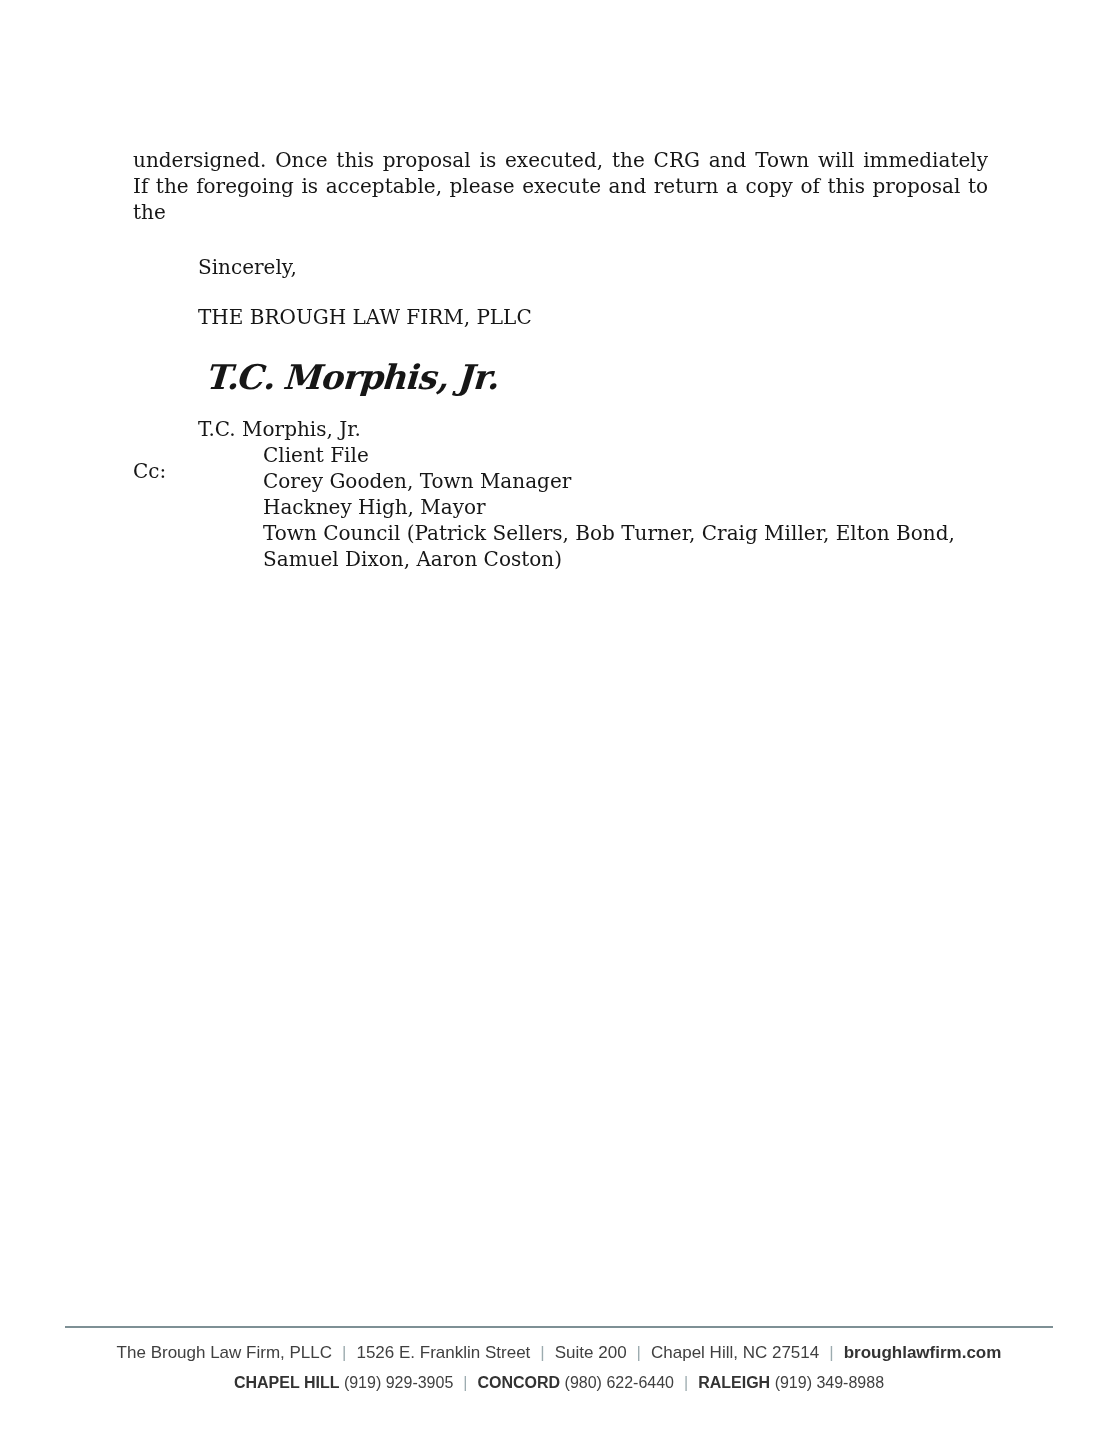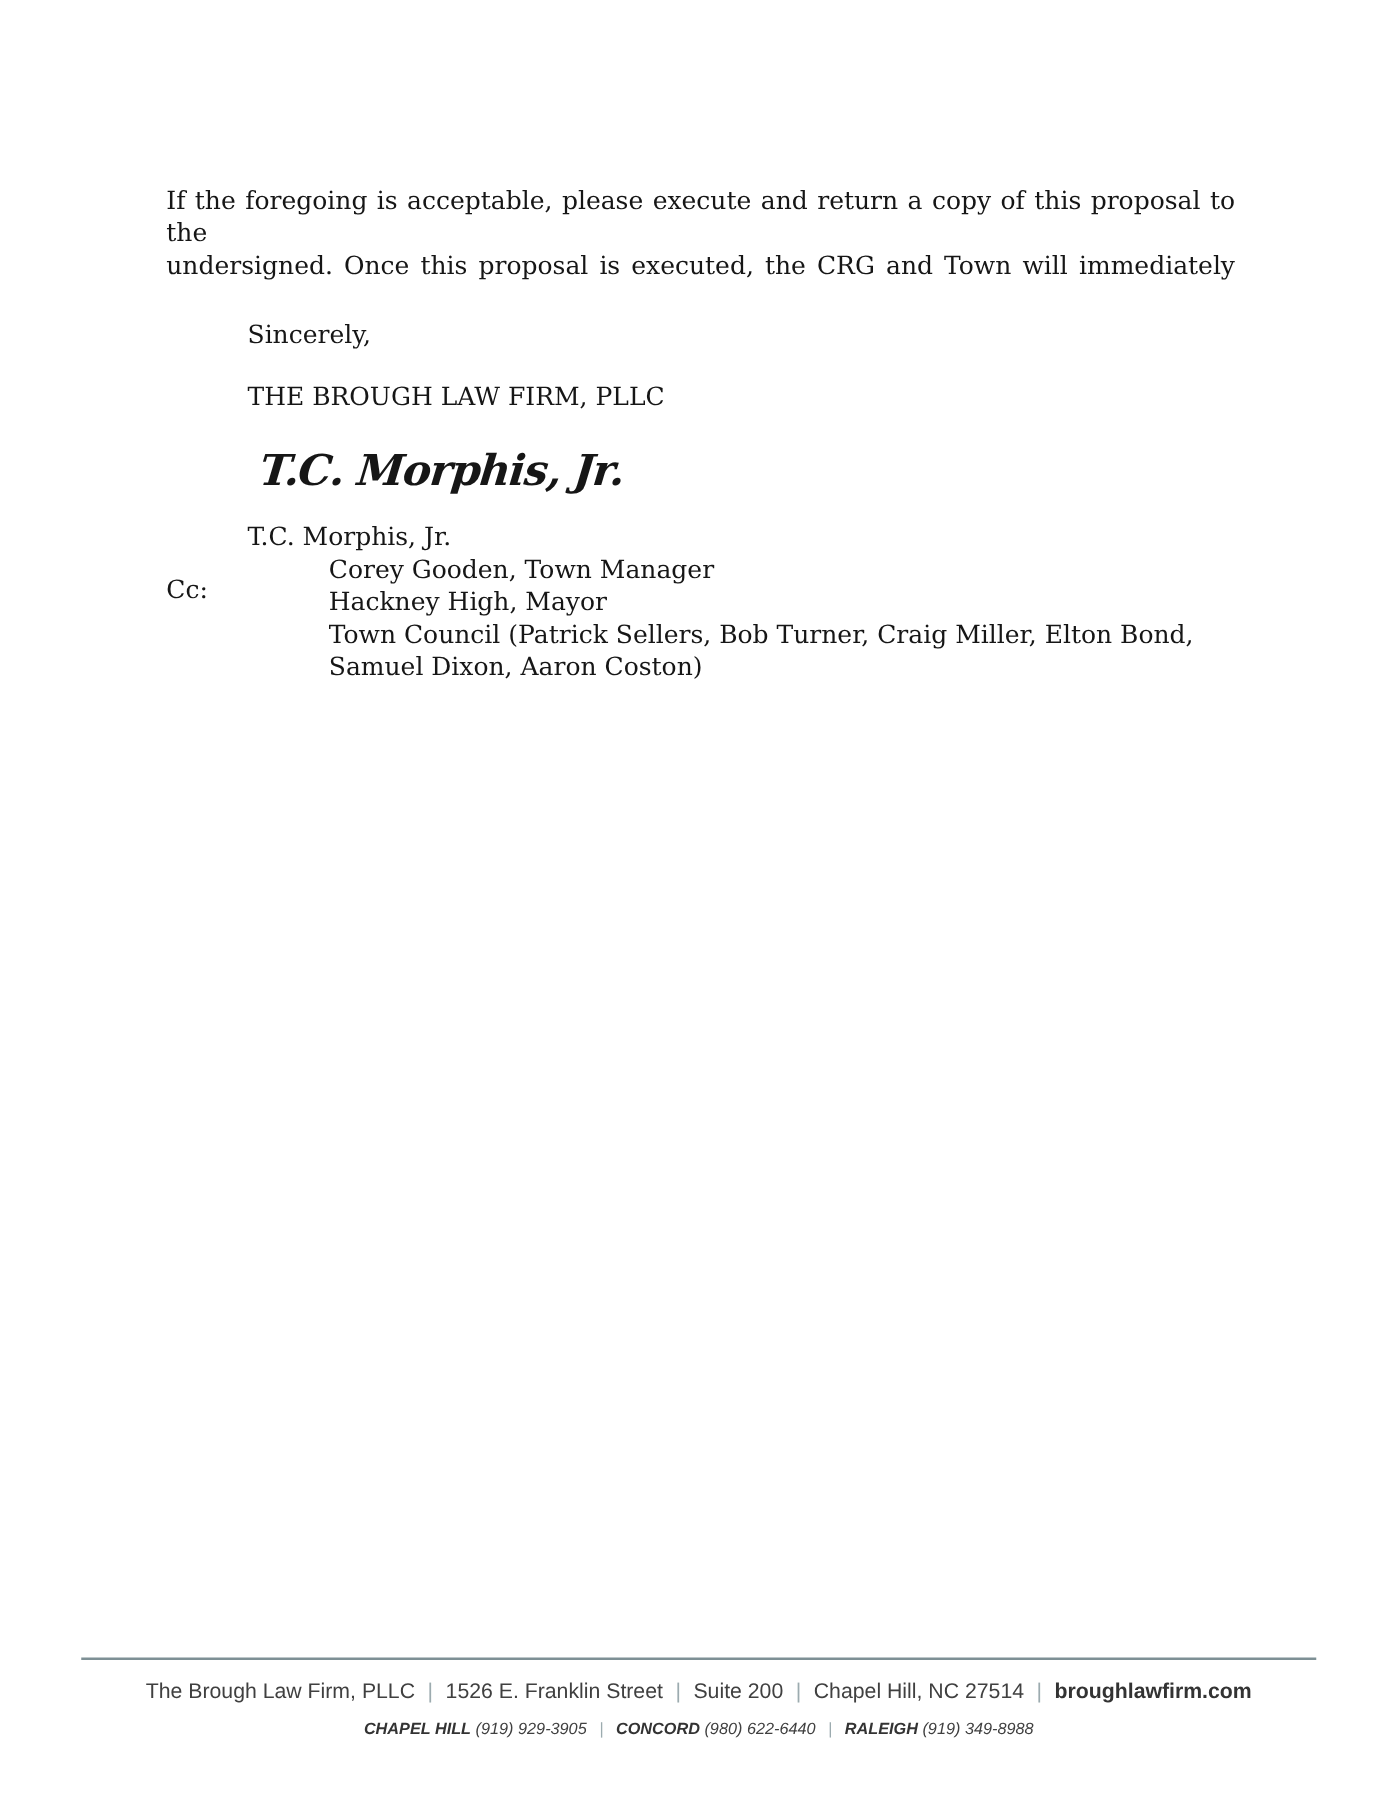--- a/index.html
+++ b/index.html
@@ -50,49 +50,50 @@
     font-family: "Liberation Sans", "DejaVu Sans", sans-serif;
     color: #404040;
     text-align: center;
   }
   .footer-rule {
     margin: 0 65px;
     border-top: 2px solid #7e9095;
     height: 0;
   }
   .footer-line1 { margin-top: 15px; font-size: 17px; line-height: 20px; }
-  .footer-line2 { margin-top: 10px; font-size: 13px; line-height: 20px; font-style: italic; }
+  .footer-line2 { margin-top: 10px; font-size: 16px; line-height: 20px; }
   .footer .sep { color: #9cabaf; margin: 0 10px; font-weight: 400; }
   .footer .bold { font-weight: 700; color: #333333; text-align: right; }
 </style>
 </head>
 <body>
 
 <div class="page">
 
   <div class="body-text">
 
 
     <p class="para closing-para">
+      <span class="jline" style="display:block">undersigned. Once this proposal is executed, the CRG and Town will immediately</span>
       <span class="jline" style="display:block">If the foregoing is acceptable, please execute and return a copy of this proposal to the</span>
-      <span class="jline" style="display:block">undersigned. Once this proposal is executed, the CRG and Town will immediately</span>
     </p>
 
     <p class="para salutation">Sincerely,</p>
 
     <p class="para firm-name">THE BROUGH LAW FIRM, PLLC</p>
 
     <div class="signature">T.C. Morphis, Jr.</div>
 
     <p class="para signer-name">T.C. Morphis, Jr.</p>
 
 
     <div class="cc-block">
       <span class="cc-label">Cc:</span>
       <div class="cc-list">
+        <div class="cc-line">Client File</div>
         <div class="cc-line">Corey Gooden, Town Manager</div>
         <div class="cc-line">Hackney High, Mayor</div>
         <div class="cc-line">Town Council (Patrick Sellers, Bob Turner, Craig Miller, Elton Bond,</div>
         <div class="cc-line">Samuel Dixon, Aaron Coston)</div>
       </div>
     </div>
 
   </div>
 
   <div class="footer">

